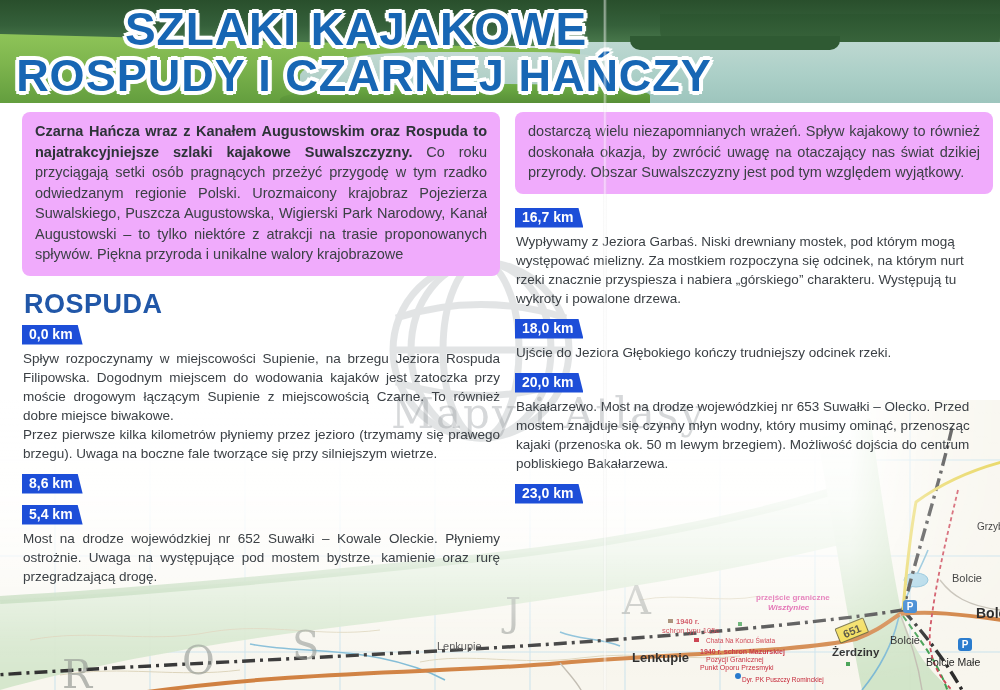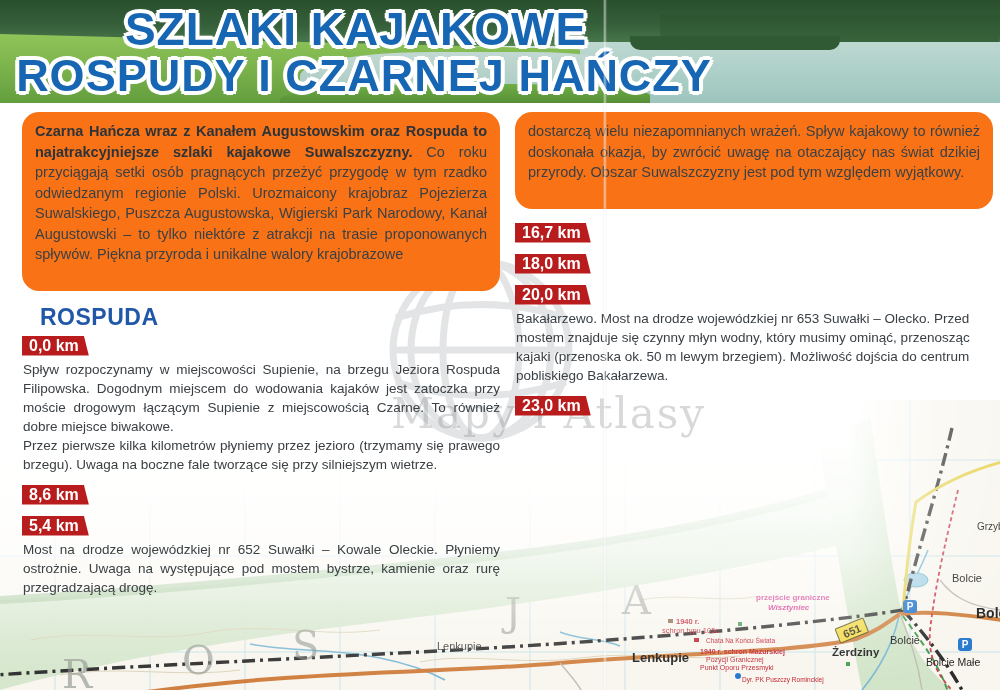--- a/index.html
+++ b/index.html
@@ -43,29 +43,29 @@
     -webkit-mask-image:linear-gradient(90deg,#000 0%,#000 85%,rgba(0,0,0,0.35) 94%,rgba(0,0,0,0.18) 100%);
     mask-image:linear-gradient(90deg,#000 0%,#000 85%,rgba(0,0,0,0.35) 94%,rgba(0,0,0,0.18) 100%);}
 
   
   .watermark{position:absolute;top:240px;left:336px;width:420px;height:220px;z-index:4;pointer-events:none;text-align:right;}
 
   
   .content{position:absolute;top:112px;left:0;width:1000px;z-index:5;
     display:flex;gap:15px;padding:0 12px 0 22px;box-sizing:border-box;}
   .col{width:478px;flex:0 0 478px;}
-  .intro-box{background:#f97316;border-radius:17px;padding:9px 13px 26px;
+  .intro-box{background:#f0abfc;border-radius:8px;padding:9px 13px 11px;
     font-size:14.5px;line-height:20.5px;color:#3b4045;text-align:justify;}
   .intro-bold{font-weight:bold;color:#2d3338;}
   .intro-p2{margin-top:19px;}
-  .section-heading{margin:13px 0 5px 18px;font-size:23px;font-weight:bold;color:#2157a8;letter-spacing:0.5px;}
+  .section-heading{margin:13px 0 5px 2px;font-size:27px;font-weight:bold;color:#2157a8;letter-spacing:0.5px;}
   .entry{margin:0 0 11px;}
   .right-col .entry-first{margin-top:14px;}
-  .km-badge{display:inline-block;background:#b91c1c;color:#fff;font-weight:bold;
-    font-size:16px;line-height:17px;padding:1px 10px 2px 7px;
+  .km-badge{display:inline-block;background:#1d4ed8;color:#fff;font-weight:bold;
+    font-size:14px;line-height:17px;padding:1px 10px 2px 7px;
     clip-path:polygon(0 0,calc(100% - 5px) 0,100% 100%,0 100%);}
   .entry-text{margin:4px 0 0 1px;font-size:13.5px;line-height:19px;color:#3b4045;
     text-align:justify;white-space:pre-line;}
   .right-col .entry-text{text-align:left;}
 
   
   .crease{position:absolute;top:0;left:603px;width:4px;height:690px;z-index:6;opacity:0.55;
     background:linear-gradient(90deg,rgba(90,90,90,0.10),#ffffff 45%,rgba(90,90,90,0.08));
     pointer-events:none;}
 </style>
@@ -232,23 +232,25 @@
 
     </div>
 
     <div class="col right-col">
       <div class="intro-box">
         <div>dostarczą wielu niezapomnianych wrażeń. Spływ kajakowy to również doskonała okazja, by zwrócić uwagę na otaczający nas świat dzikiej przyrody. Obszar Suwalszczyzny jest pod tym względem wyjątkowy.</div>
       </div>
 
       <div class="entry entry-first">
         <span class="km-badge">16,7 km</span>
+        <p class="entry-text">Wypływamy z Jeziora Garbaś. Niski drewniany mostek, pod którym mogą występować mielizny. Za mostkiem rozpoczyna się odcinek, na którym nurt rzeki znacznie przyspiesza i nabiera „górskiego” charakteru. Występują tu wykroty i powalone drzewa.</p>
       </div>
       <div class="entry">
         <span class="km-badge">18,0 km</span>
+        <p class="entry-text">Ujście do Jeziora Głębokiego kończy trudniejszy odcinek rzeki.</p>
       </div>
       <div class="entry">
         <span class="km-badge">20,0 km</span>
         <p class="entry-text">Bakałarzewo. Most na drodze wojewódzkiej nr 653 Suwałki – Olecko. Przed mostem znajduje się czynny młyn wodny, który musimy ominąć, przenosząc kajaki (przenoska ok. 50 m lewym brzegiem). Możliwość dojścia do centrum pobliskiego Bakałarzewa.</p>
       </div>
       <div class="entry">
         <span class="km-badge">23,0 km</span>
       </div>
 
     </div>

